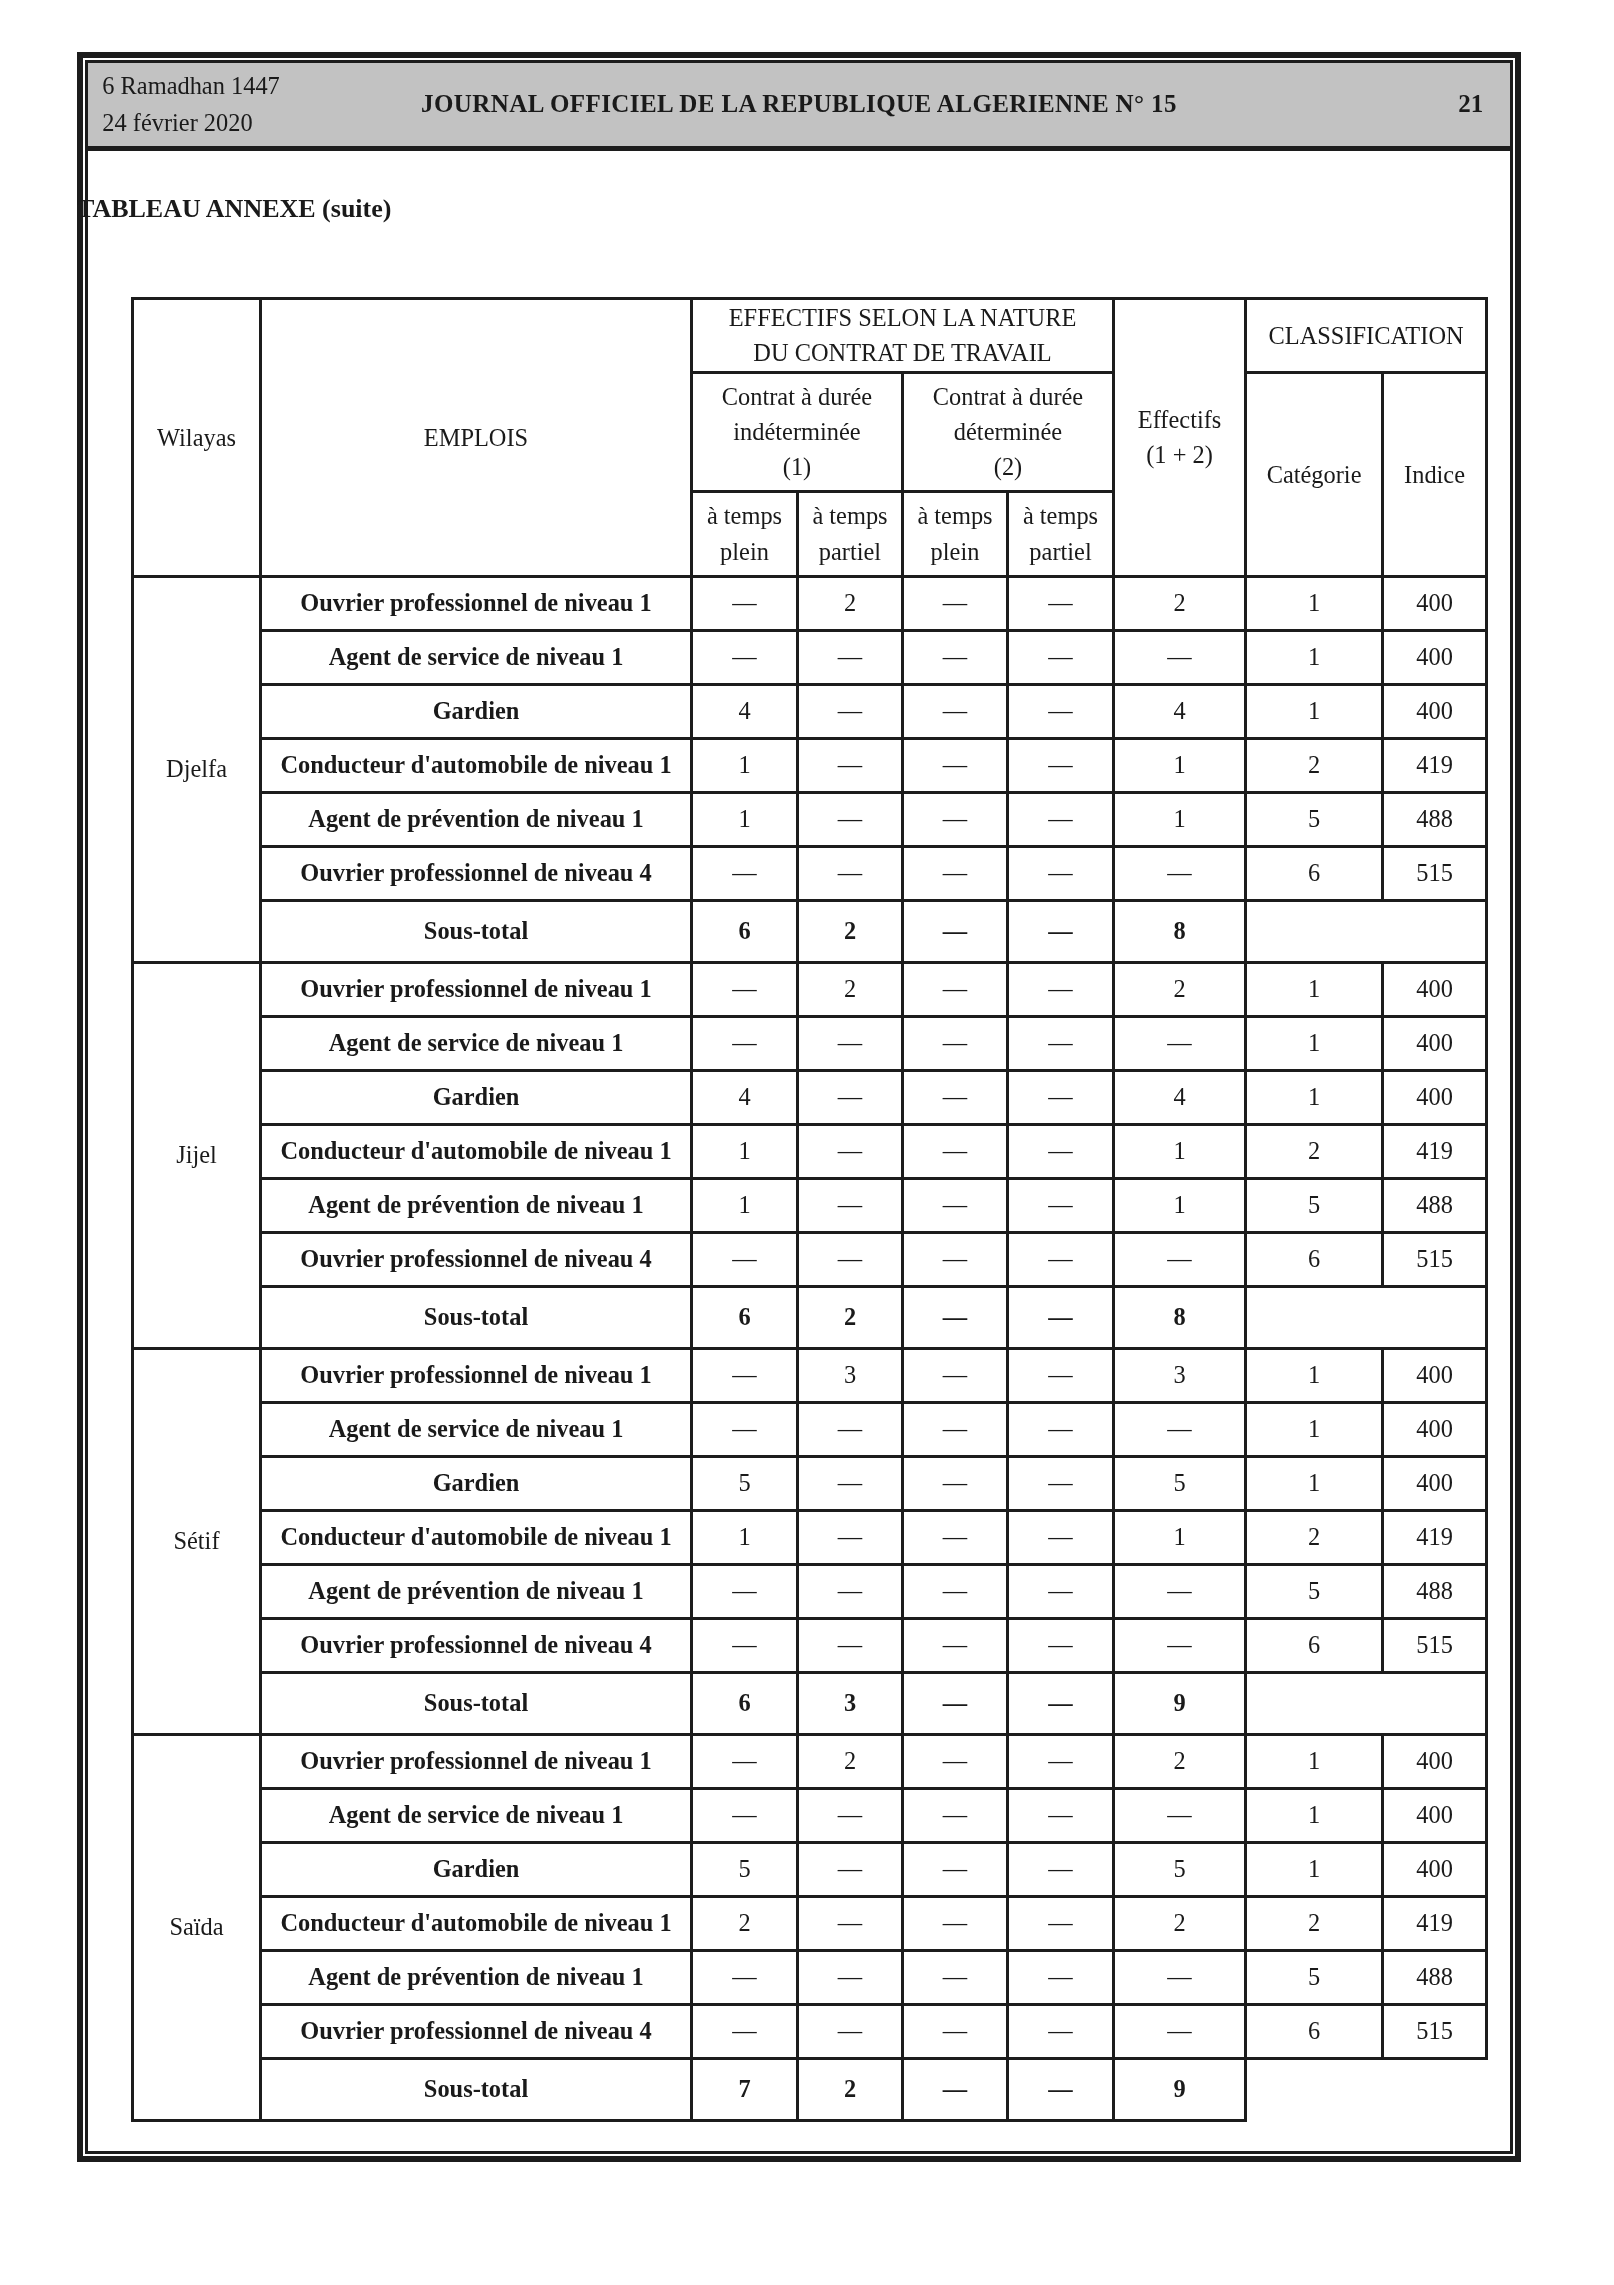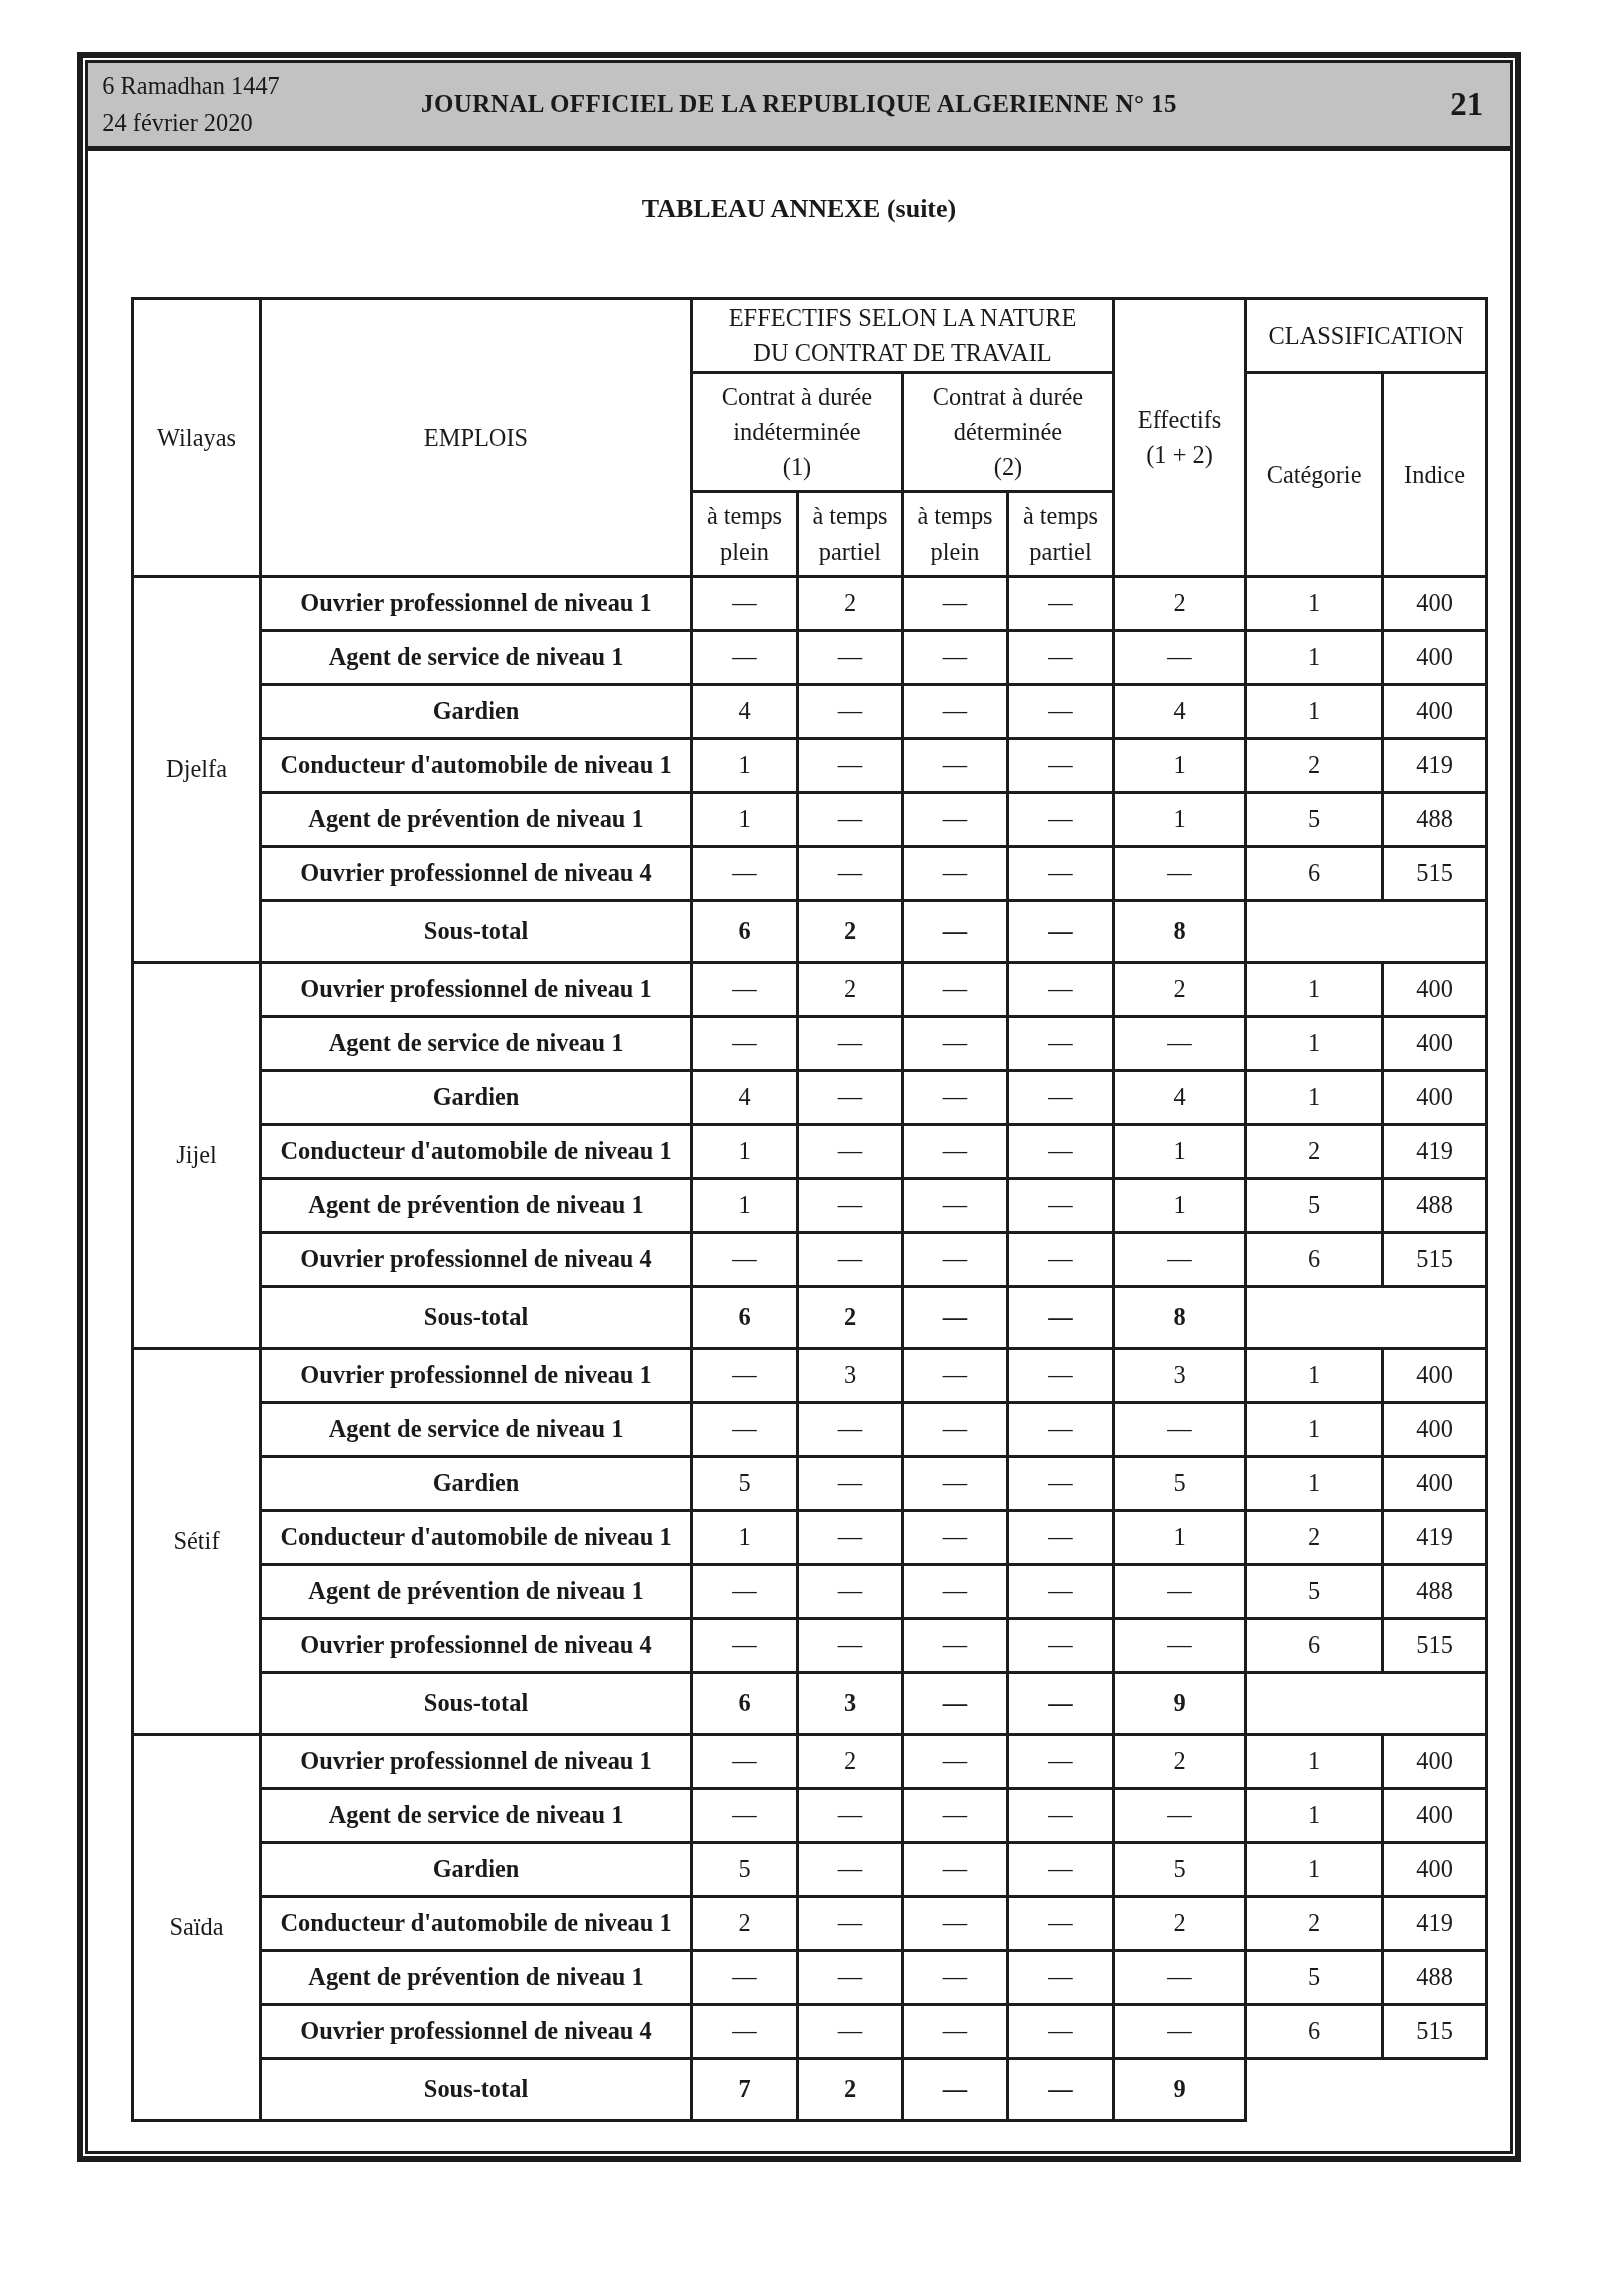--- a/index.html
+++ b/index.html
@@ -32,25 +32,25 @@
     white-space:pre-line;
   }
   .jtitle {
     position:absolute; left:0; right:0; top:0; height:83px;
     display:flex; align-items:center; justify-content:center;
     font-weight:bold; font-size:25px; letter-spacing:0.4px;
   }
   .pagenum {
     position:absolute; right:27px; top:0; height:83px;
     display:flex; align-items:center;
-    font-weight:bold; font-size:33px;
+    font-weight:bold; font-size:25px;
   }
   .doc-title {
     position:absolute; left:77px; top:194px; width:1444px;
-    text-align:center; font-weight:bold; font-size:26px;
+    font-weight:bold; font-size:26px;
   }
   table.annex {
     position:absolute; left:131px; top:297px; width:1353px;
     border-collapse:collapse; table-layout:fixed;
   }
   table.annex td {
     border:3.6px solid #1c1c1c;
     text-align:center; vertical-align:middle;
     font-size:24.4px; padding:0; overflow:hidden;
   }

